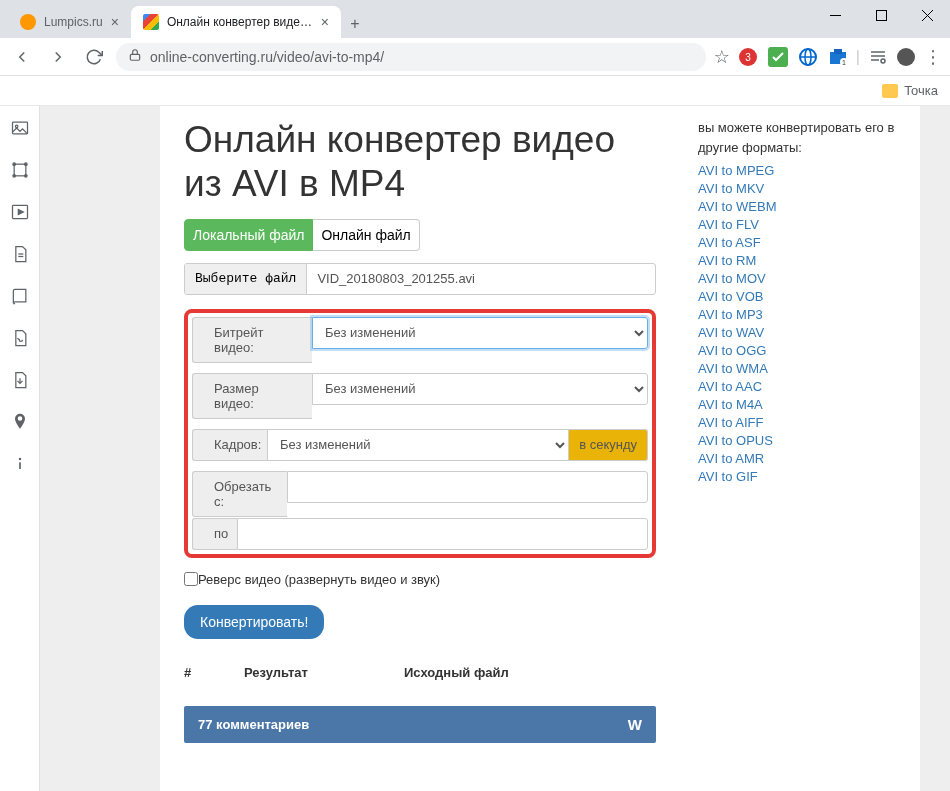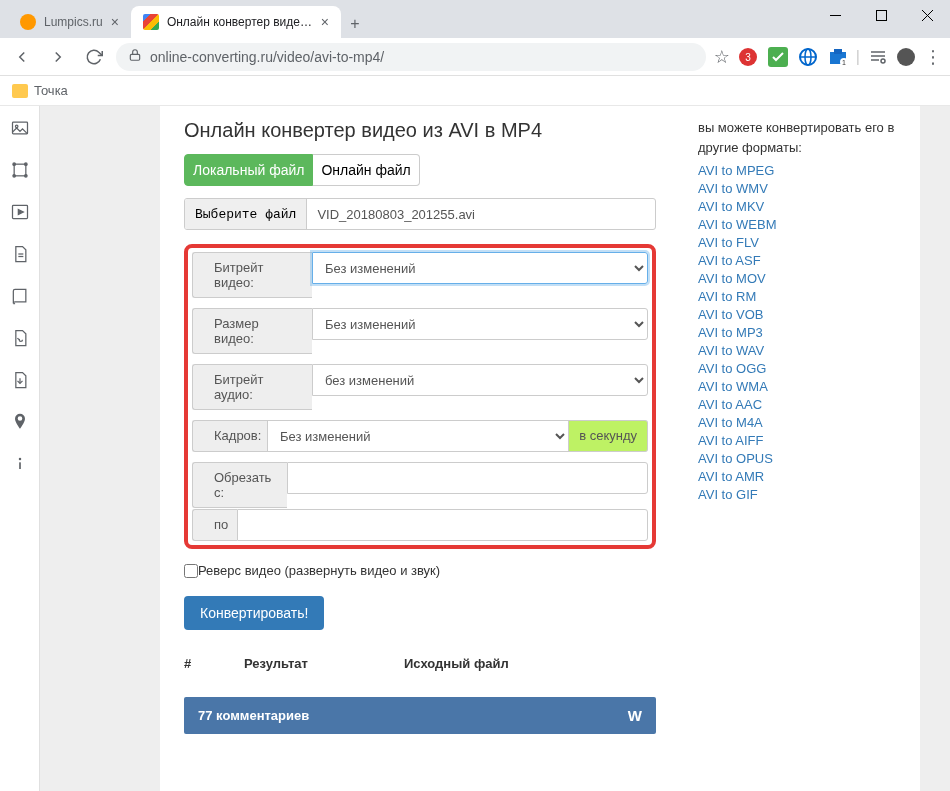--- a/index.html
+++ b/index.html
@@ -23,62 +23,62 @@
 .nav-btn { width: 28px; height: 28px; display: flex; align-items: center; justify-content: center; color: #5f6368; cursor: pointer; border-radius: 50%; }
 .nav-btn svg { width: 18px; height: 18px; }
 .addr-bar { flex: 1; height: 28px; background: #f1f3f4; border-radius: 14px; display: flex; align-items: center; padding: 0 12px; gap: 8px; font-size: 14px; color: #5f6368; }
 .addr-bar .lock { color: #5f6368; }
 .ext-icons { display: flex; gap: 10px; align-items: center; }
 .ext-icon { width: 20px; height: 20px; display: flex; align-items: center; justify-content: center; position: relative; cursor: pointer; }
 .star-icon { color: #5f6368; font-size: 18px; }
 .menu-dots { color: #5f6368; font-size: 18px; cursor: pointer; }
 
 
-.bookmarks-bar { background: #fff; height: 30px; display: flex; align-items: center; padding: 0 12px; gap: 6px; font-size: 13px; color: #5f6368; border-bottom: 1px solid #e8e8e8; }
+.bookmarks-bar { background: #fff; height: 30px; display: flex; align-items: center; padding: 0 12px; gap: 6px; font-size: 13px; color: #5f6368; border-bottom: 1px solid #e8e8e8; justify-content: flex-end; }
 .folder-icon { width: 16px; height: 14px; background: #ffc94f; border-radius: 2px; }
 
 
 .viewport { display: flex; height: calc(791px - 38px - 38px - 30px); overflow: hidden; }
 .left-sidebar { width: 40px; background: #fff; border-right: 1px solid #e0e0e0; padding-top: 10px; display: flex; flex-direction: column; align-items: center; gap: 18px; }
 .side-icon { width: 24px; height: 24px; display: flex; align-items: center; justify-content: center; color: #5f6368; cursor: pointer; }
 .side-icon svg { width: 20px; height: 20px; }
 
 .page-content { flex: 1; background: #eee; display: flex; padding-left: 120px; overflow: hidden; }
 .main-col { width: 520px; background: #fff; padding: 12px 24px 0 24px; }
 .right-col { width: 240px; background: #fff; padding: 12px 18px; font-size: 13px; }
 .right-trail { flex: 1; background: #eee; }
 
-h1 { font-size: 20px; font-weight: 400; margin-bottom: 12px; color: #333; line-height: 1.2; }
+h1 { font-size: 37px; font-weight: 400; margin-bottom: 12px; color: #333; line-height: 1.2; }
 
 .tabbtns { display: flex; gap: 0; margin-bottom: 12px; }
 .tabbtn { padding: 7px 8px; border: 1px solid #ccc; font-size: 14px; cursor: pointer; background: #fff; }
 .tabbtn.active { background: #5cb85c; color: #fff; border-color: #5cb85c; }
 .tabbtn:first-child { border-radius: 4px 0 0 4px; }
 .tabbtn:last-child { border-radius: 0 4px 4px 0; border-left: none; }
 
 .file-row { display: flex; border: 1px solid #ccc; border-radius: 3px; height: 32px; margin-bottom: 14px; overflow: hidden; }
 .file-btn { padding: 0 10px; display: flex; align-items: center; border-right: 1px solid #ccc; font-size: 13px; cursor: pointer; background: #efefef; font-family: Liberation Mono, monospace; }
 .file-name { padding: 0 10px; display: flex; align-items: center; font-size: 13px; color: #555; }
 
 .highlight-box { border: 4px solid #e53935; border-radius: 8px; padding: 4px; margin-bottom: 14px; }
 
 .form-row { display: flex; margin-bottom: 0; }
 .form-row + .form-row { margin-top: 10px; }
 .form-label { width: 120px; background: #eee; border: 1px solid #ccc; padding: 7px 21px; font-size: 13px; color: #555; border-radius: 3px 0 0 3px; border-right: none; }
 .form-select { flex: 1; border: 1px solid #ccc; padding: 6px 8px; font-size: 13px; color: #555; border-radius: 0 3px 3px 0; background: #fff; height: 32px; cursor: pointer; }
 .form-select.focused { border-color: #66afe9; outline: 2px solid rgba(102,175,233,0.4); position: relative; z-index: 1; }
-.form-suffix { background: #bef264; border: 1px solid #ccc; border-left: none; padding: 7px 10px; font-size: 13px; color: #555; border-radius: 0 3px 3px 0; }
+.form-suffix { background: #eab308; border: 1px solid #ccc; border-left: none; padding: 7px 10px; font-size: 13px; color: #555; border-radius: 0 3px 3px 0; }
 .form-input { flex: 1; border: 1px solid #ccc; padding: 6px 8px; font-size: 13px; height: 32px; background: #fff; border-radius: 0 3px 3px 0; }
 .form-label.small { width: 45px; }
 .form-label.cut { width: 95px; }
 
 .checkbox-row { display: flex; align-items: center; font-size: 13px; color: #333; margin-bottom: 18px; }
 .checkbox-row input { width: 14px; height: 14px; cursor: pointer; }
 
-.convert-btn { background: #337ab7; color: #fff; border: none; padding: 9px 16px; font-size: 14px; border-radius: 4px; cursor: pointer; margin-bottom: 20px; }
+.convert-btn { background: #337ab7; color: #fff; border: none; padding: 9px 16px; font-size: 14px; border-radius: 14px; cursor: pointer; margin-bottom: 20px; }
 
 .results-header { display: flex; font-size: 13px; font-weight: bold; color: #333; gap: 40px; padding: 6px 0; }
 .results-header span:first-child { width: 20px; }
 .results-header span:nth-child(2) { width: 120px; }
 
 .comments-bar { background: #4a76a8; color: #fff; padding: 10px 14px; font-size: 13px; font-weight: bold; margin-top: 20px; border-radius: 2px; display: flex; justify-content: space-between; align-items: center; }
 .vk-logo { font-weight: bold; font-size: 15px; }
 
 .right-text { color: #333; line-height: 1.5; margin-bottom: 6px; }
 .link-list { list-style: none; }
@@ -276,24 +276,20 @@
       <div class="highlight-box">
         <div class="form-row">
           <div class="form-label">Битрейт видео:</div>
           <select class="form-select focused"><option>Без изменений</option></select>
         </div>
         <div class="form-row">
           <div class="form-label">Размер видео:</div>
           <select class="form-select"><option>Без изменений</option></select>
         </div>
         <div class="form-row">
-          <div class="form-label">Битрейт аудио:</div>
-          <select class="form-select"><option>без изменений</option></select>
-        </div>
-        <div class="form-row">
           <div class="form-label" style="width:75px">Кадров:</div>
           <select class="form-select" style="border-radius:0"><option>Без изменений</option></select>
           <div class="form-suffix">в секунду</div>
         </div>
         <div class="form-row">
           <div class="form-label cut">Обрезать с:</div>
           <input class="form-input" style="">
         </div>
         <div class="form-row" style="margin-top:1px">
           <div class="form-label small">по</div>
@@ -317,27 +313,26 @@
       <div class="comments-bar">
         <span>77 комментариев</span>
         <span class="vk-logo">W</span>
       </div>
     </div>
 
     <div class="right-col">
       <p class="right-text">вы можете конвертировать его в другие форматы:</p>
       <ul class="link-list" id="link-list">
           <li><a>AVI to MPEG</a></li>
-          <li><a>AVI to WMV</a></li>
           <li><a>AVI to MKV</a></li>
           <li><a>AVI to WEBM</a></li>
           <li><a>AVI to FLV</a></li>
           <li><a>AVI to ASF</a></li>
+          <li><a>AVI to RM</a></li>
           <li><a>AVI to MOV</a></li>
-          <li><a>AVI to RM</a></li>
           <li><a>AVI to VOB</a></li>
           <li><a>AVI to MP3</a></li>
           <li><a>AVI to WAV</a></li>
           <li><a>AVI to OGG</a></li>
           <li><a>AVI to WMA</a></li>
           <li><a>AVI to AAC</a></li>
           <li><a>AVI to M4A</a></li>
           <li><a>AVI to AIFF</a></li>
           <li><a>AVI to OPUS</a></li>
           <li><a>AVI to AMR</a></li>

